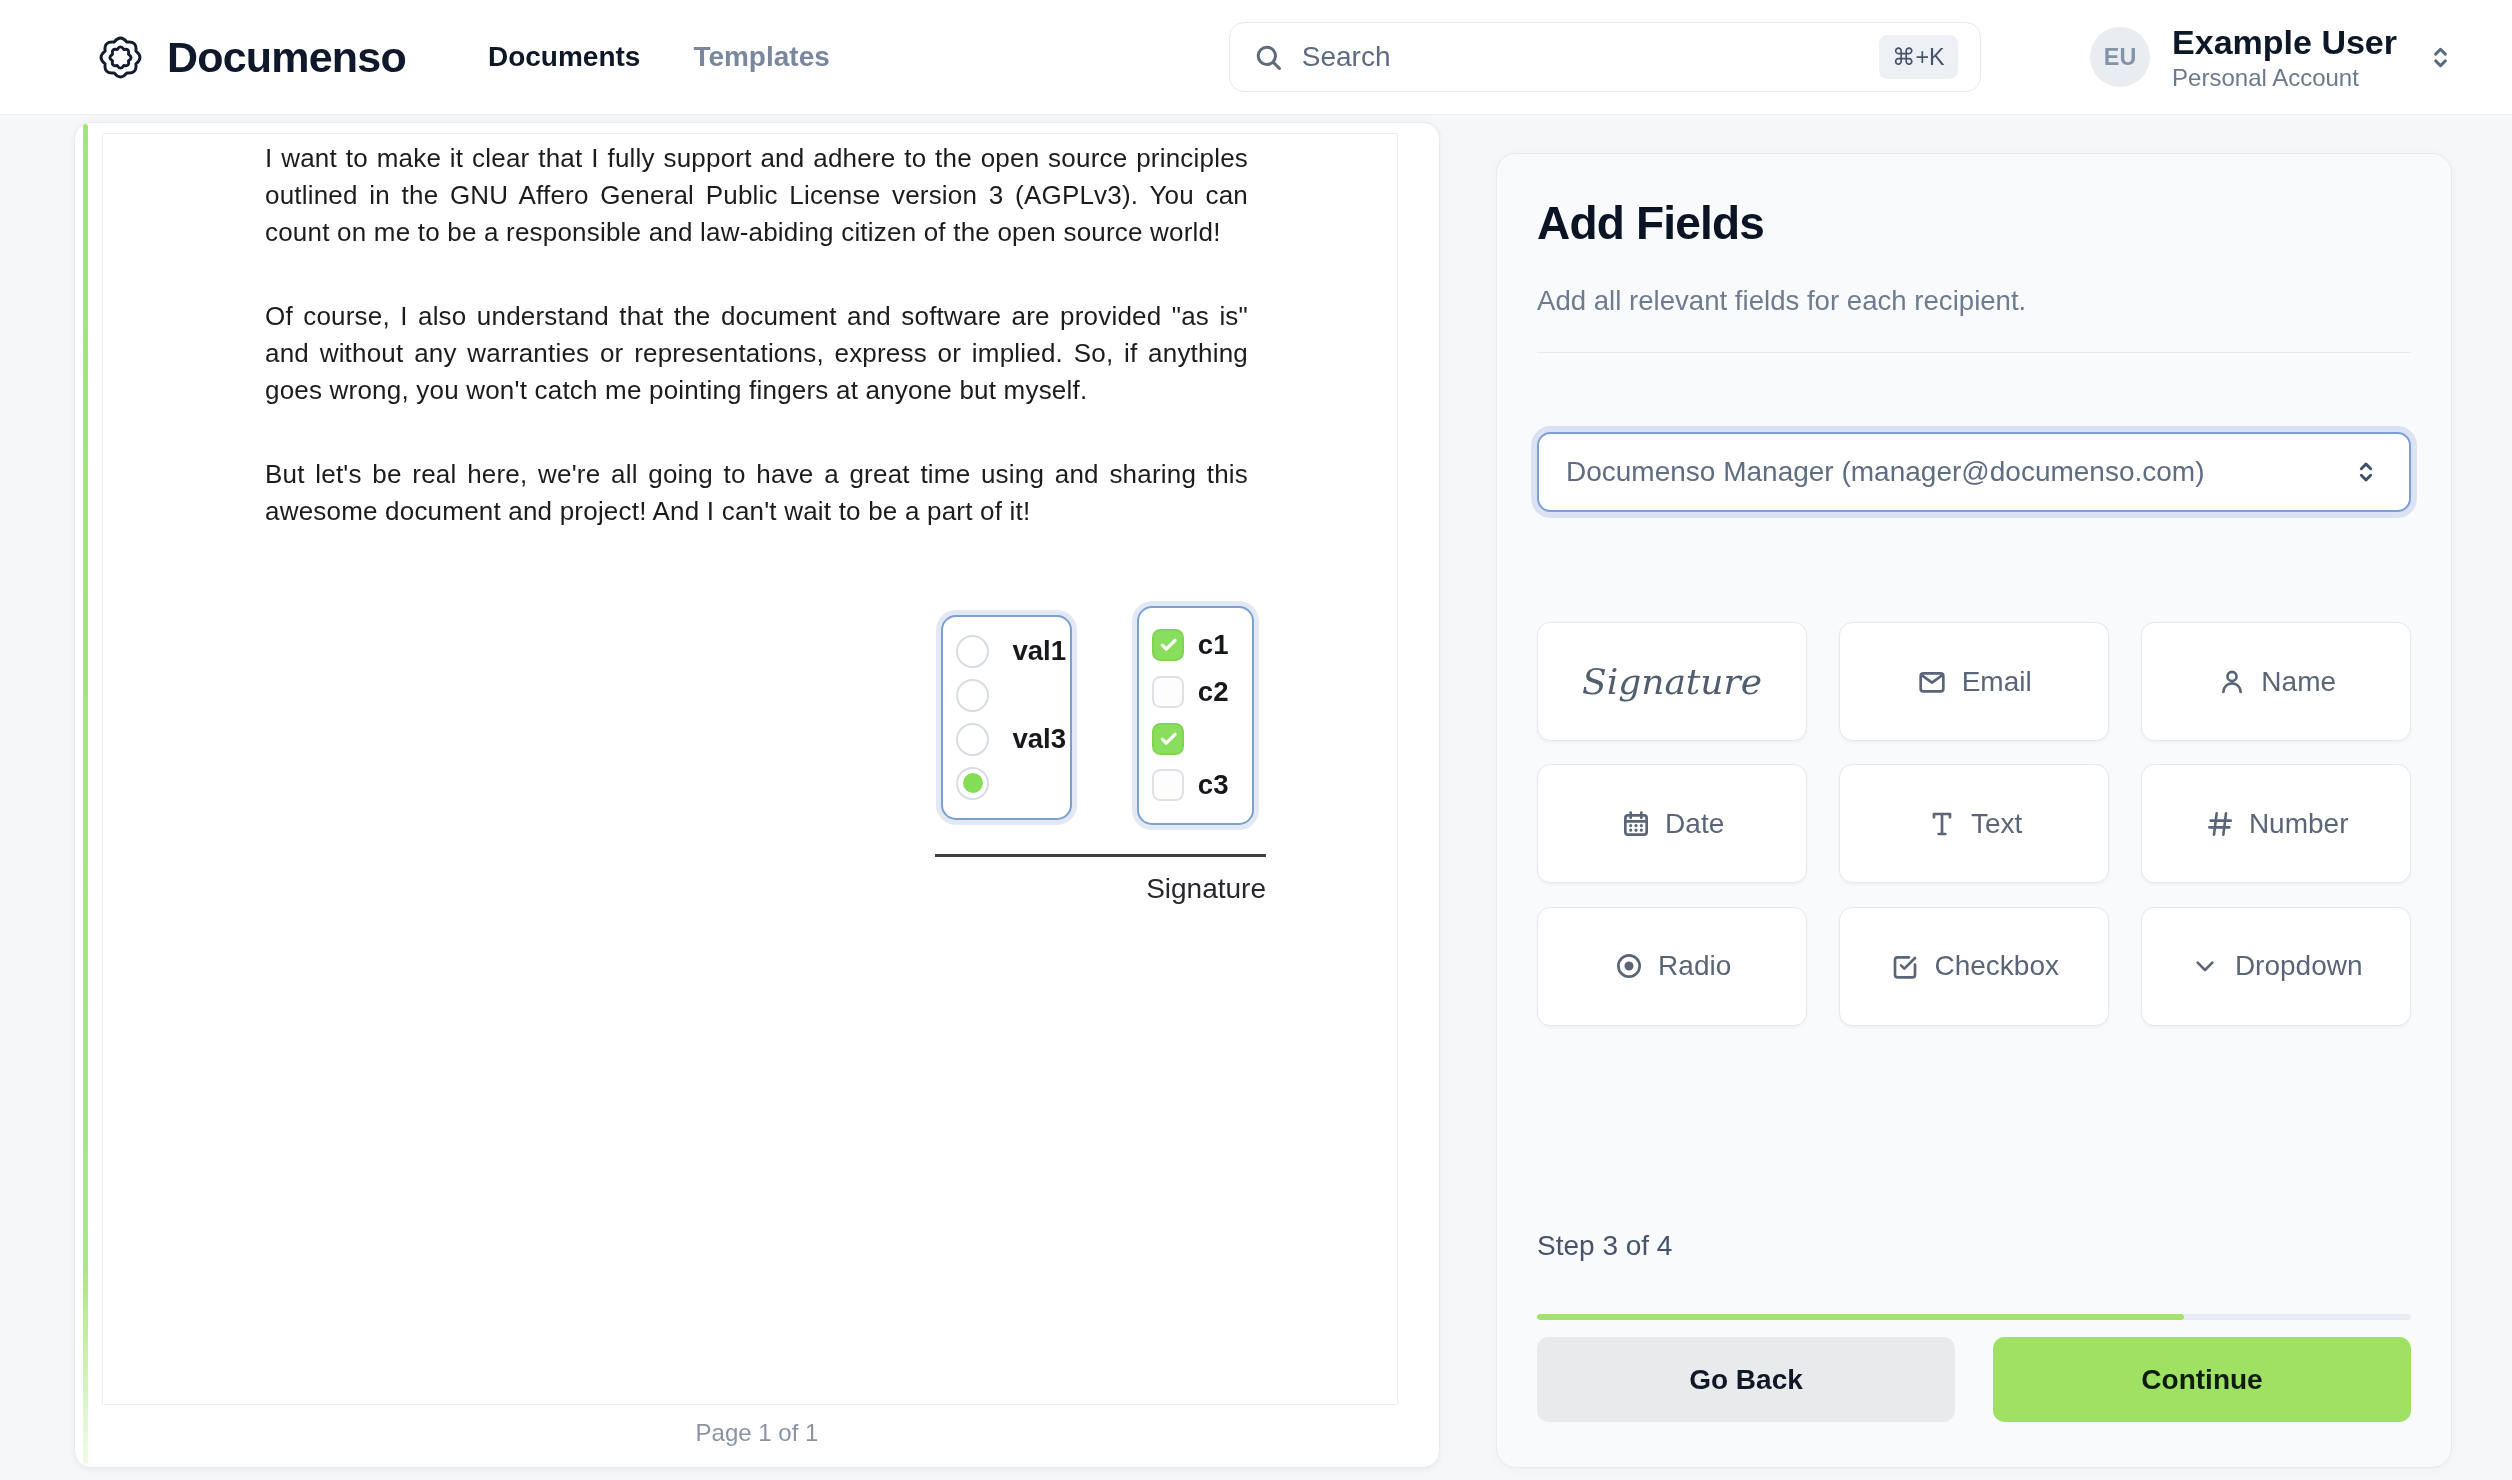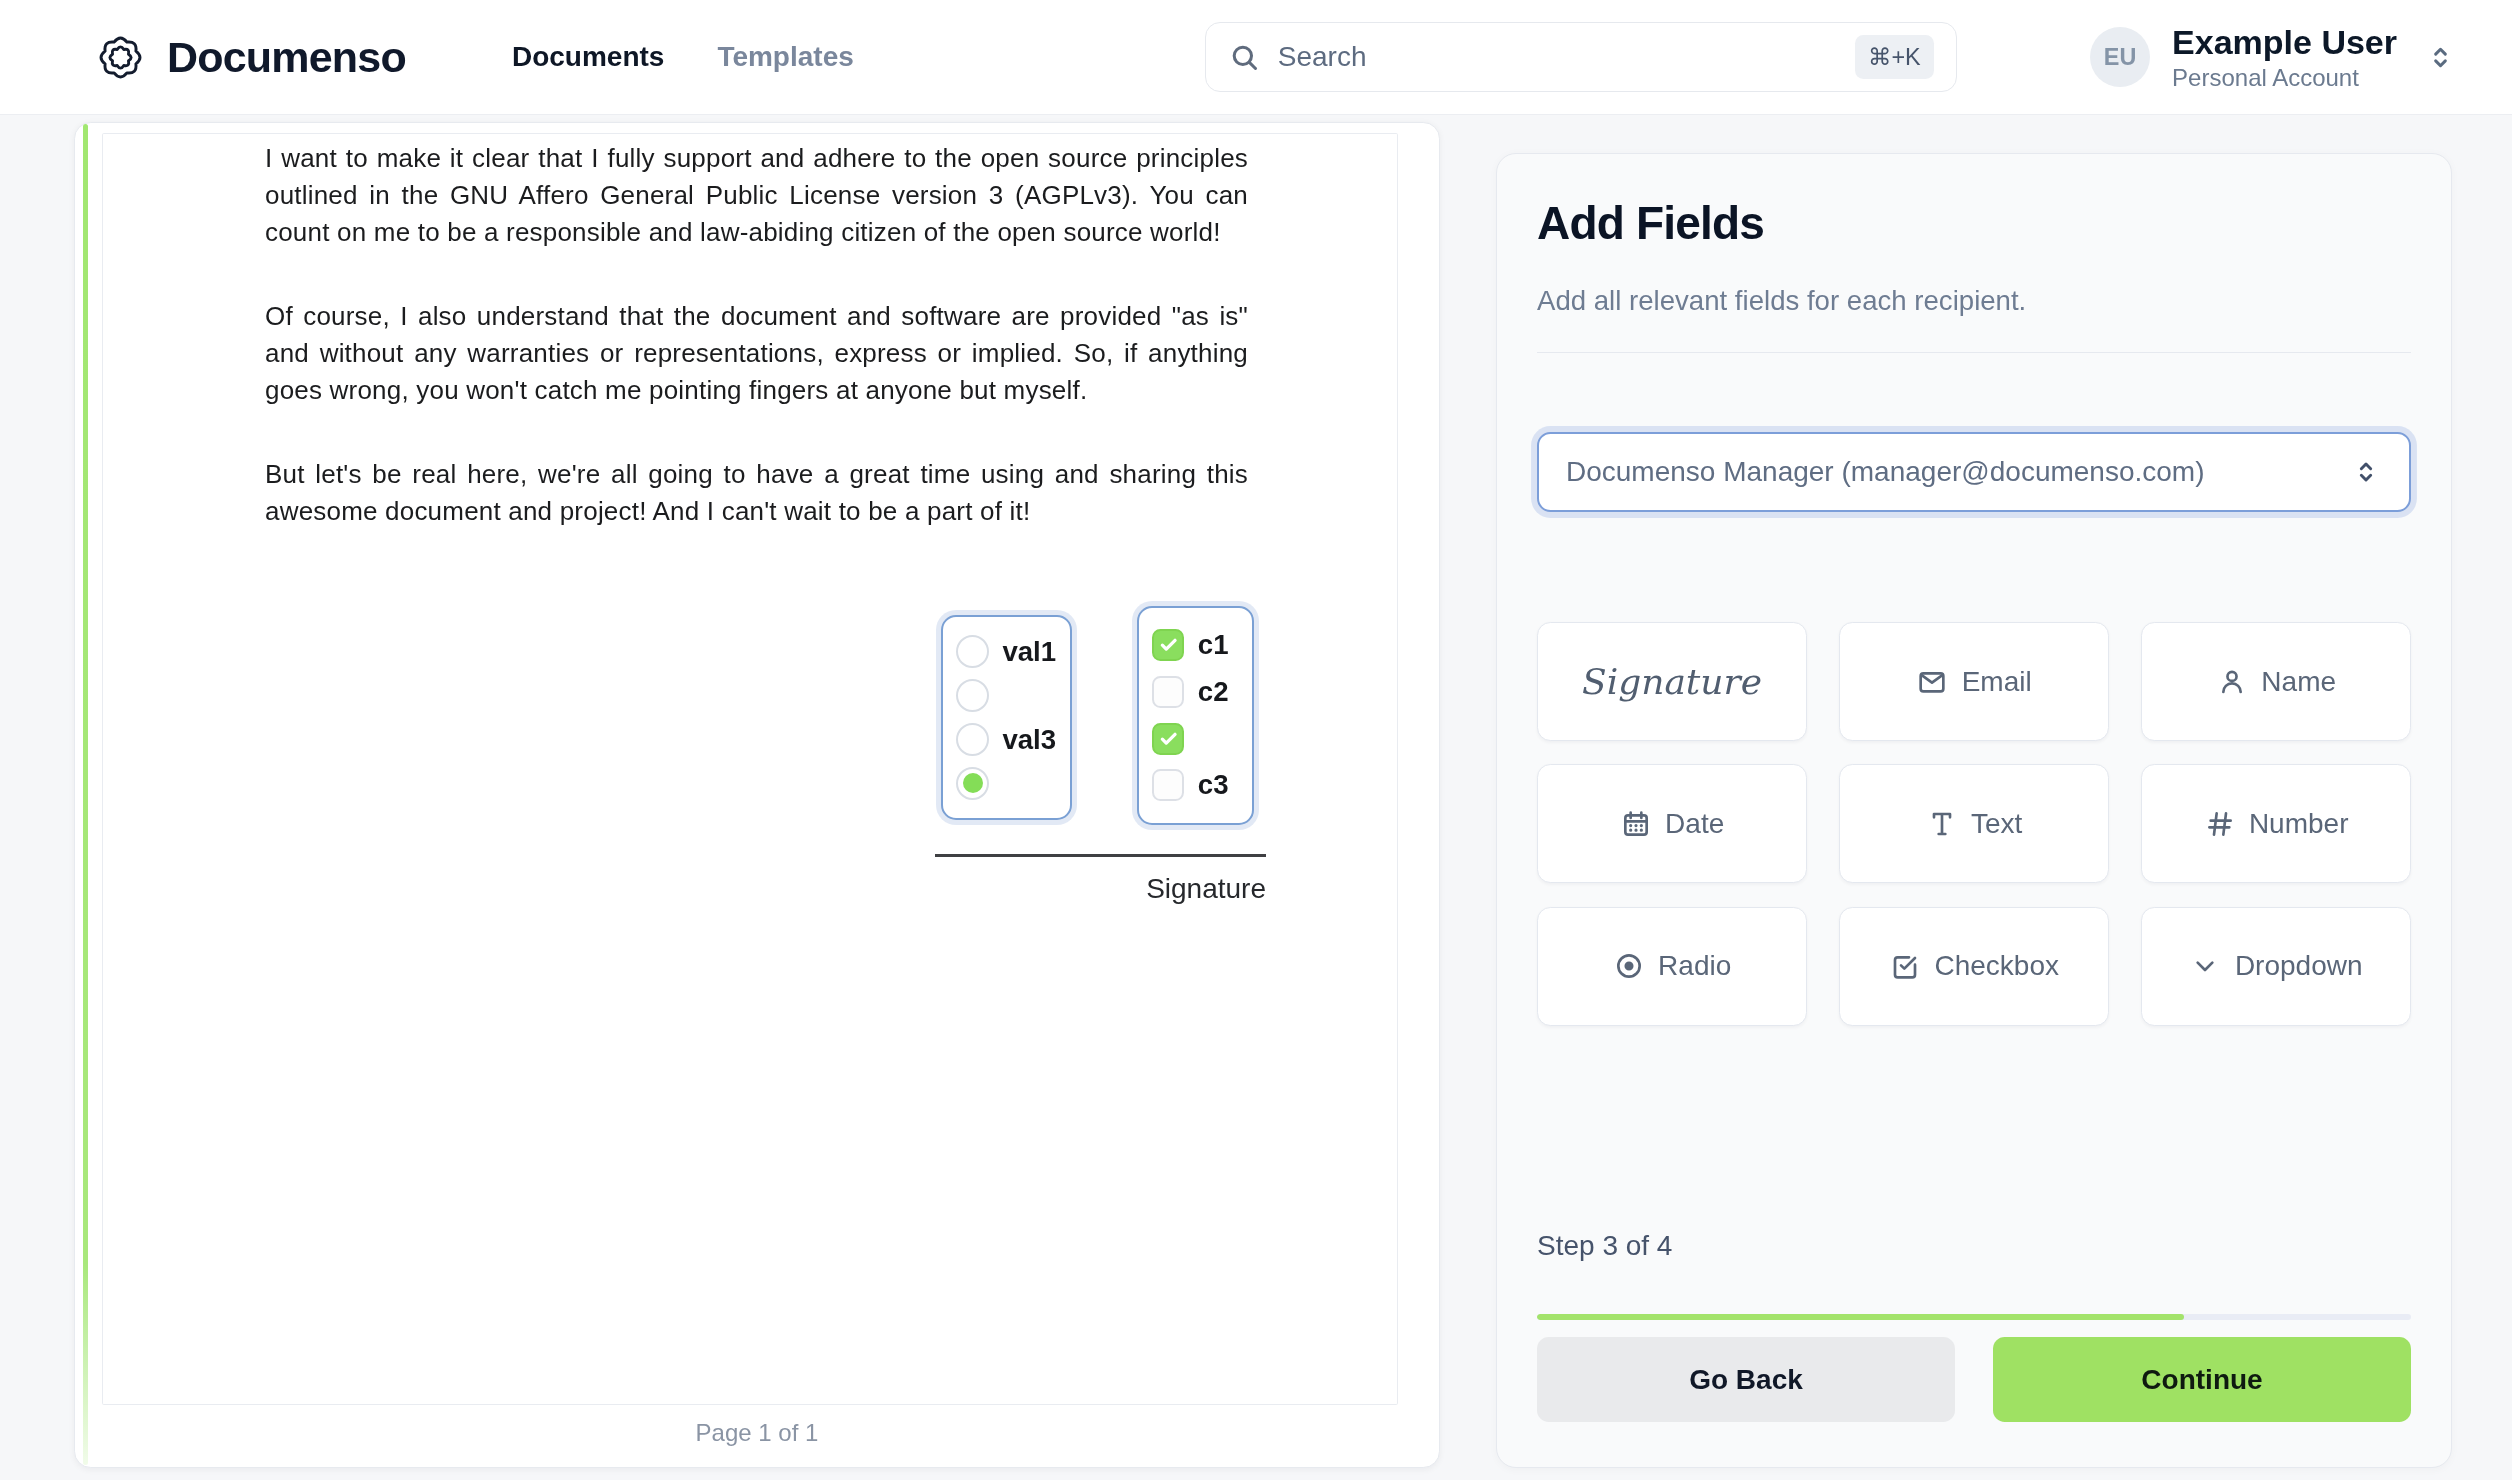--- a/index.html
+++ b/index.html
@@ -6,21 +6,21 @@
   html,body { width:2512px; height:1481px; overflow:hidden; }
   body {
     font-family:"Liberation Sans","DejaVu Sans",sans-serif;
     background:#f6f7f9; color:#0f172a;
   }
   svg { display:block; }
 
   
   .navbar {
     height:115px; background:#ffffff; border-bottom:1.7px solid #eceef2;
-    display:flex; align-items:center; padding:0 55px 0 94px;gap:24px;
+    display:flex; align-items:center; padding:0 55px 0 94px;
   }
   .brand { display:flex; align-items:center; gap:20px; cursor:pointer; }
   .brand svg { width:53px; height:53px; color:#131c2e; }
   .brand-name { font-size:43px; font-weight:800; color:#10192b; letter-spacing:-0.8px; }
   .nav-links { display:flex; align-items:center; gap:53px; margin-left:82px; }
   .nav-link { font-size:28px; font-weight:600; cursor:pointer; }
   .nav-link.active { color:#0e1726; }
   .nav-link.inactive { color:#7a879c; }
   .search-bar {
     margin-left:auto; margin-right:109px; width:752px; height:70px;
@@ -65,21 +65,21 @@
     font-size:26px; line-height:37px; letter-spacing:0.2px; color:#1b1c1e;
     text-align:justify; margin-bottom:47px;
   }
   
   .radio-group {
     position:absolute; left:838px; top:481px; width:131px; height:205px;
     background:#fff; border:2.5px solid #7aa0d4; border-radius:15px;
     box-shadow:0 0 0 5px rgba(150,175,220,.28);
     display:flex; flex-direction:column; justify-content:space-evenly; padding:6.7px 0 6.7px 13.4px;
   }
-  .radio-row { display:flex; align-items:flex-end; gap:13px; }
+  .radio-row { display:flex; align-items:center; gap:23px; }
   .radio-circle {
     width:33px; height:33px; border-radius:50%; border:2.5px solid #d8dde4;
     background:#fff; flex:none; position:relative;
   }
   .radio-row.checked .radio-circle::after {
     content:""; position:absolute; left:4.2px; top:4.2px; width:20px; height:20px;
     border-radius:50%; background:#84dd57;
   }
   .radio-label { font-size:27.6px; font-weight:700; color:#16181c; }
   

